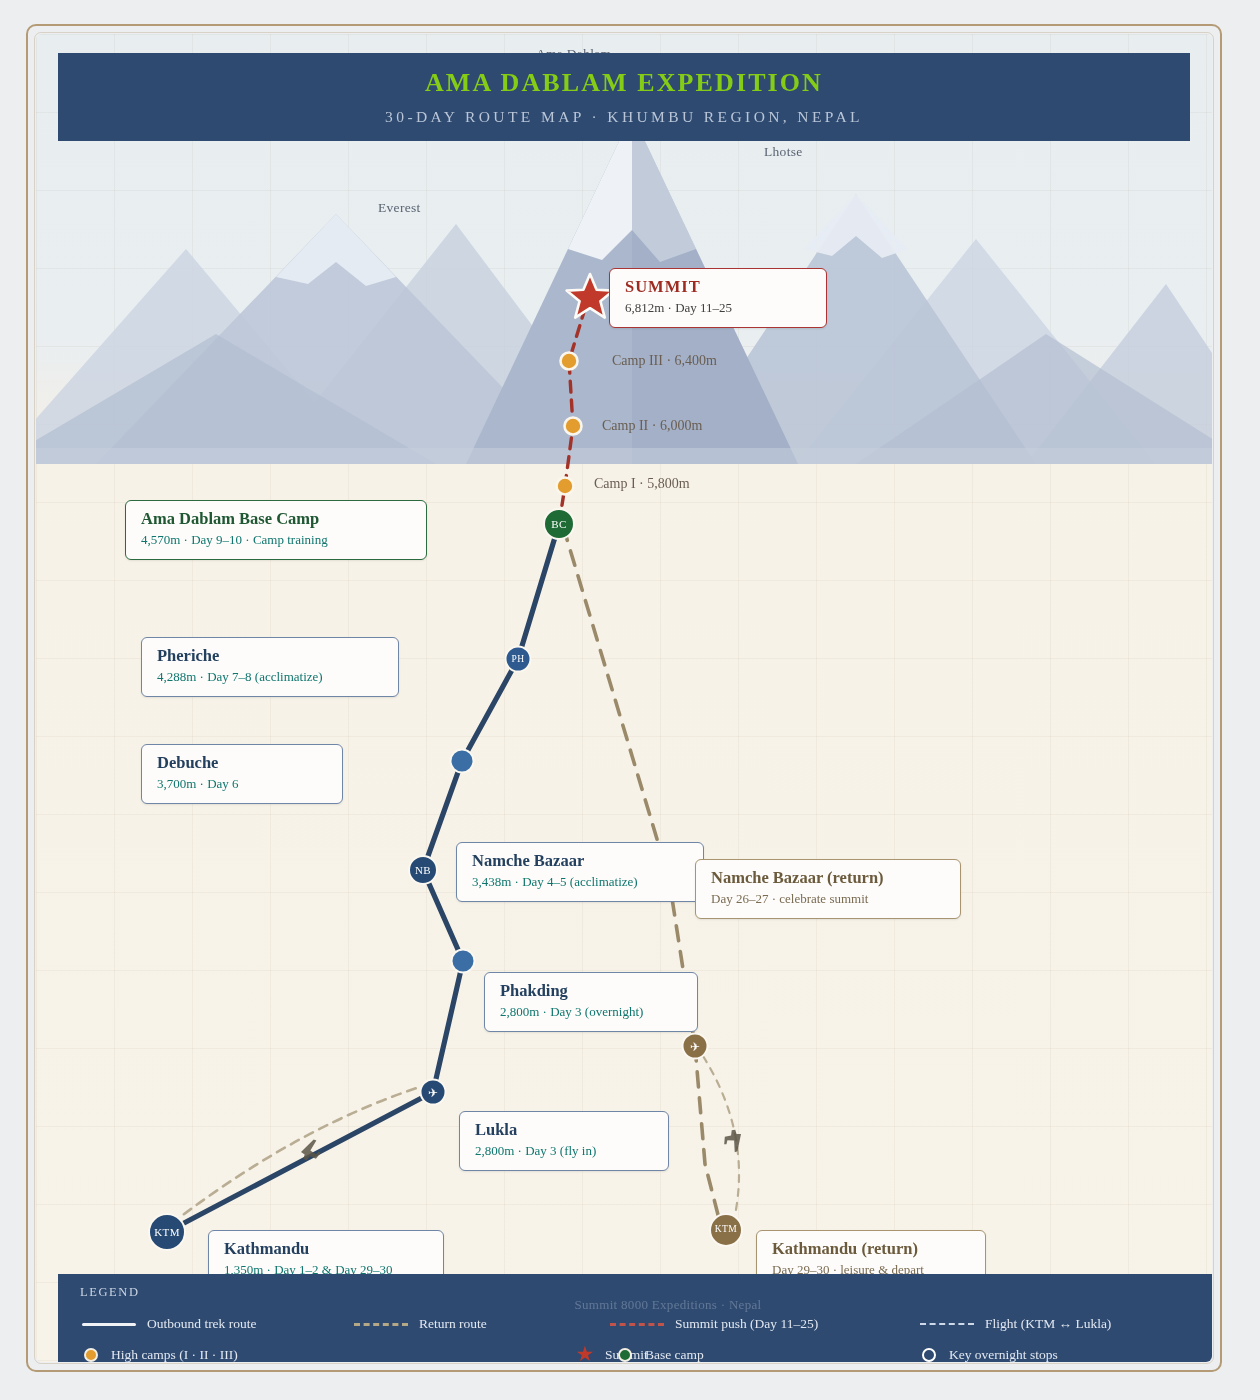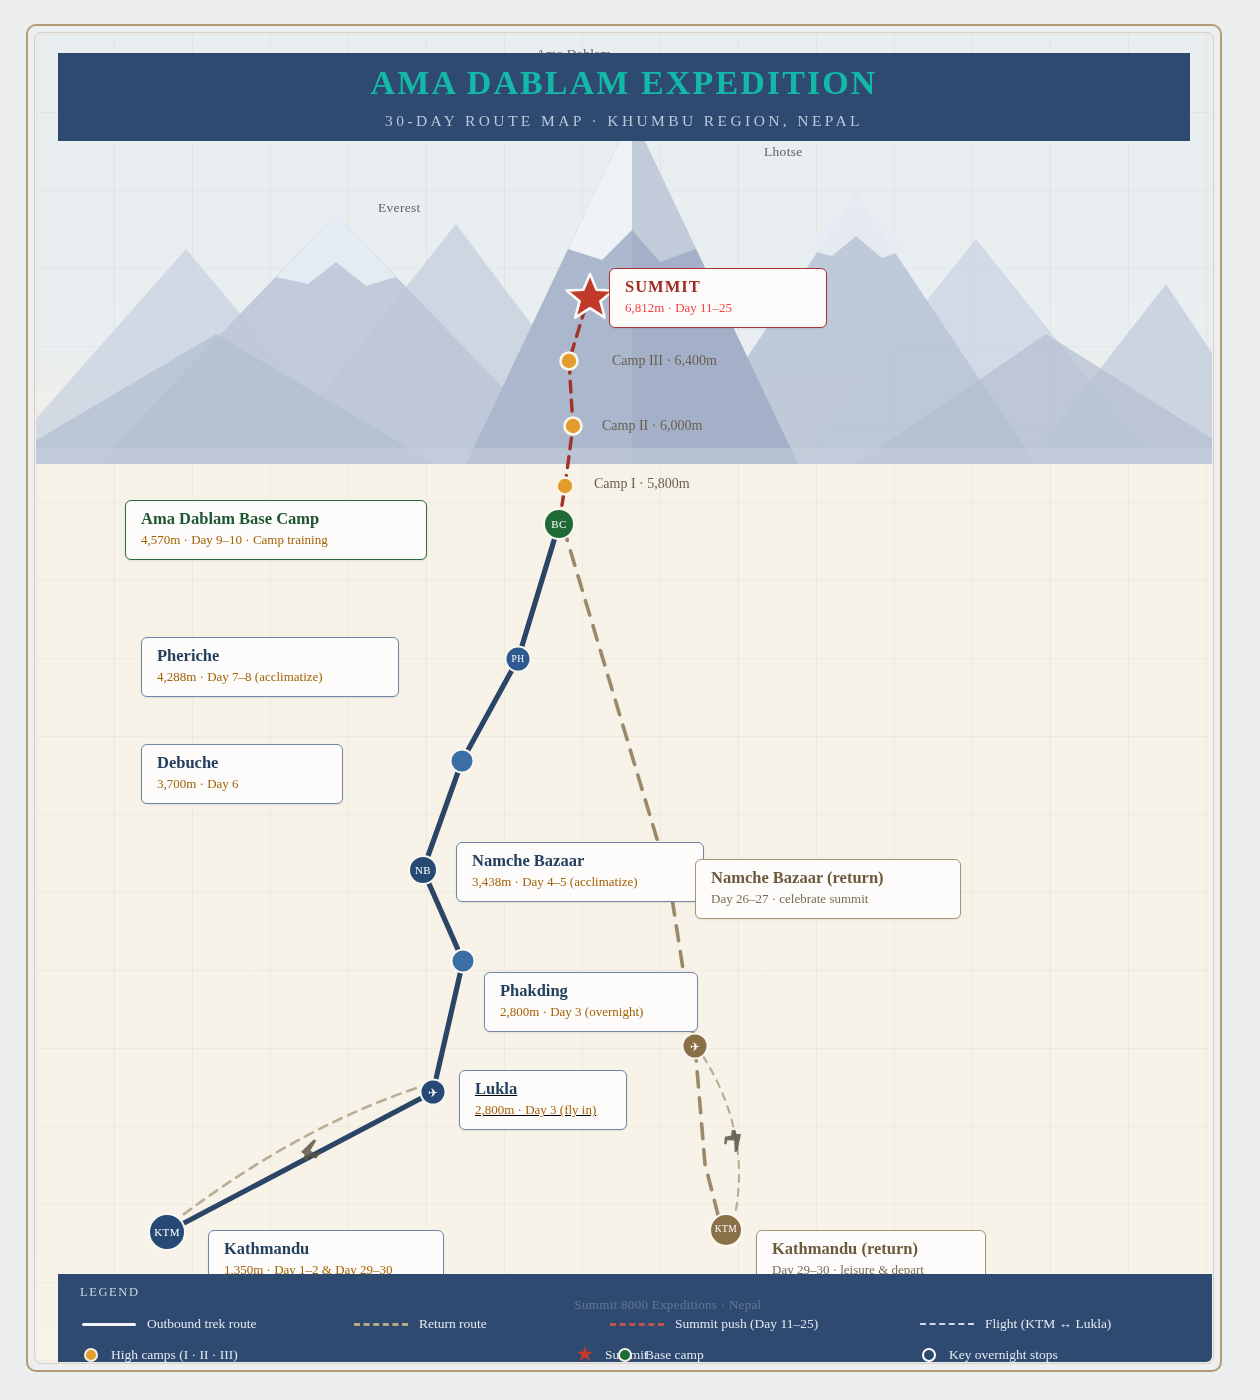--- a/index.html
+++ b/index.html
@@ -82,24 +82,24 @@
     left: 22px; top: 19px;
     width: 1132px; height: 88px;
     background: #2e4a70;
     z-index: 25;
     display: flex;
     flex-direction: column;
     align-items: center;
     justify-content: center;
   }
   #banner .t1 {
-    font-size: 34px;
+    font-size: 26px;
     font-weight: bold;
     letter-spacing: 2.1px;
-    color: #14b8a6;
+    color: #84cc16;
     line-height: 1;
   }
   #banner .t2 {
     margin-top: 13px;
     font-size: 15.5px;
     letter-spacing: 3.4px;
     color: #bac6d8;
     line-height: 1;
   }
 
@@ -140,27 +140,27 @@
   .callout .c-title {
     font-size: 16.5px;
     font-weight: bold;
     color: #24405f;
     line-height: 1.12;
     white-space: nowrap;
   }
   .callout .c-sub {
     margin-top: 5px;
     font-size: 13px;
-    color: #a16207;
+    color: #0f766e;
     line-height: 1.15;
     white-space: nowrap;
   }
   .callout.summit { border-color: #a33; }
   .callout.summit .c-title { color: #9e2b22; letter-spacing: 1px; }
-  .callout.summit .c-sub { color: #ef4444; }
+  .callout.summit .c-sub { color: #404040; }
   .callout.basecamp { border-color: #2c6b3f; }
   .callout.basecamp .c-title { color: #1f5733; }
   .callout.ret { border-color: #a3celse; }
   .callout.ret { border-color: #a8946f; }
   .callout.ret .c-title { color: #6b5a3c; }
   .callout.ret .c-sub { color: #7a6b52; }
 
   
   .camp-label {
     position: absolute;
@@ -376,21 +376,21 @@
       <div class="c-title">Namche Bazaar (return)</div>
       <div class="c-sub">Day 26–27 · celebrate summit</div>
     </div>
 
     <div class="callout" style="left:448px; top:938px; width:214px;">
       <div class="c-title">Phakding</div>
       <div class="c-sub">2,800m · Day 3 (overnight)</div>
     </div>
 
 
-    <div class="callout" style="left:423px; top:1036px; width:168px;text-decoration:underline;">
+    <div class="callout" style="left:423px; top:1077px; width:210px;">
       <div class="c-title">Lukla</div>
       <div class="c-sub">2,800m · Day 3 (fly in)</div>
     </div>
 
     <div class="callout" style="left:172px; top:1196px; width:236px;">
       <div class="c-title">Kathmandu</div>
       <div class="c-sub">1,350m · Day 1–2 &amp; Day 29–30</div>
     </div>
 
     <div class="callout ret" style="left:720px; top:1196px; width:230px;">

